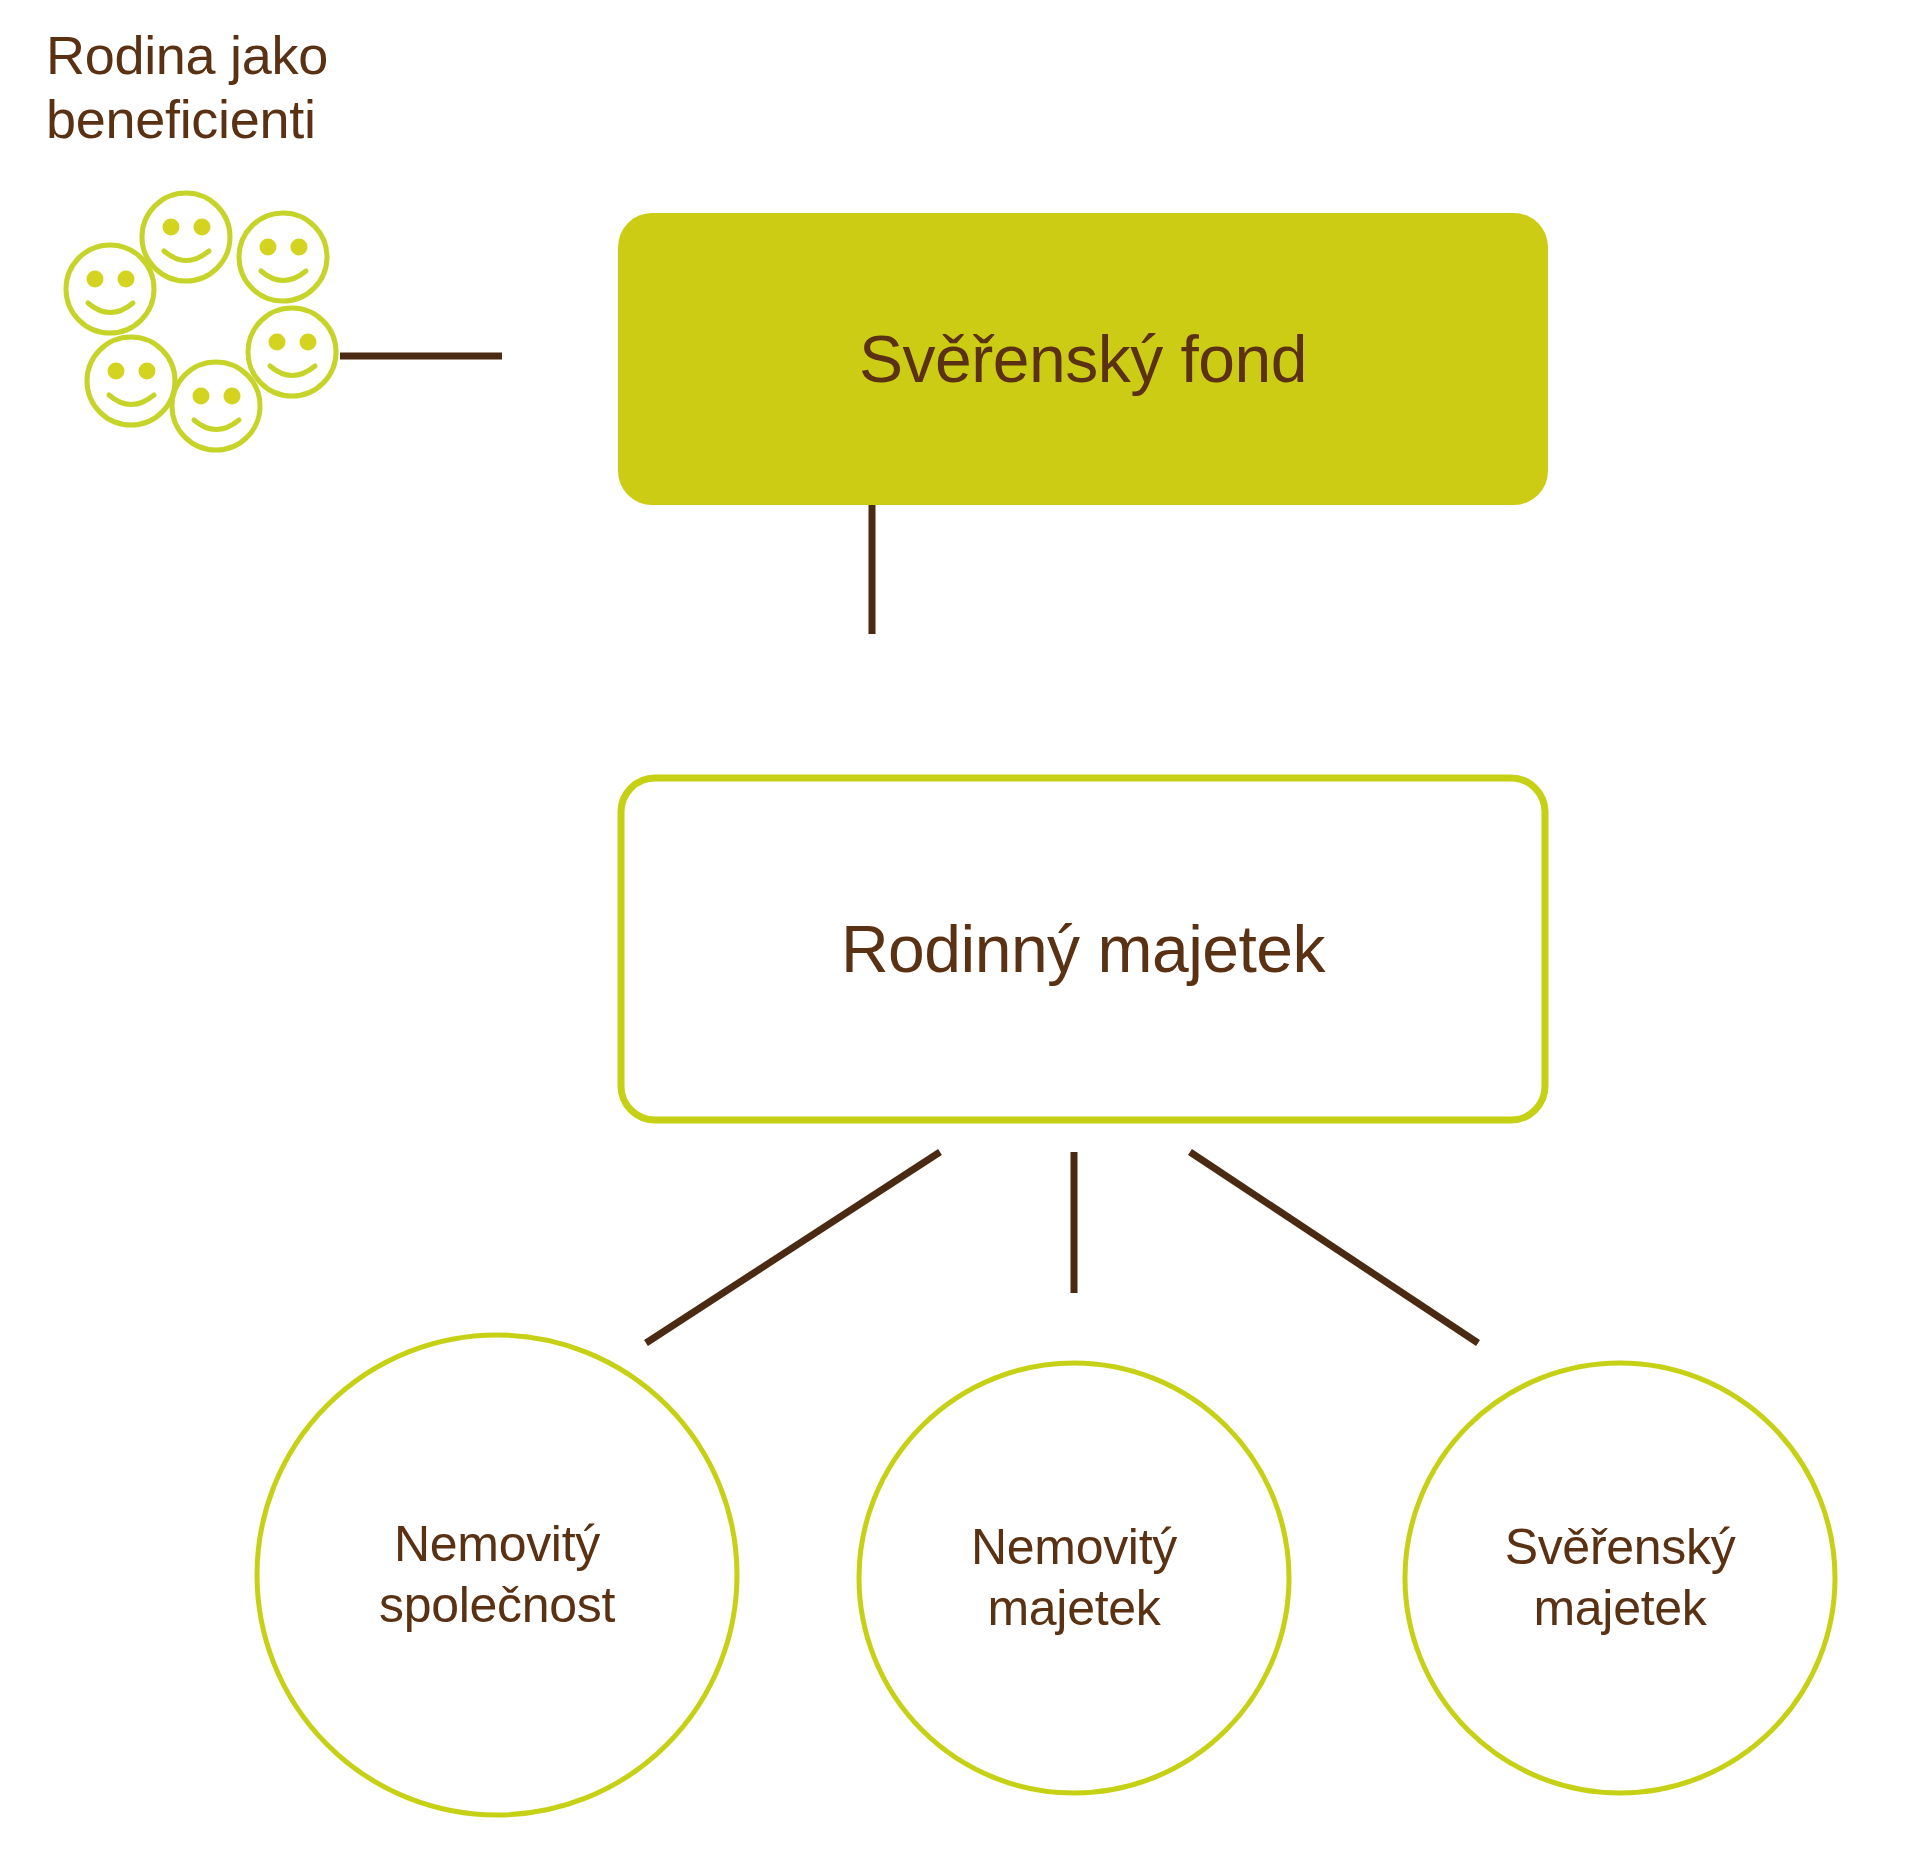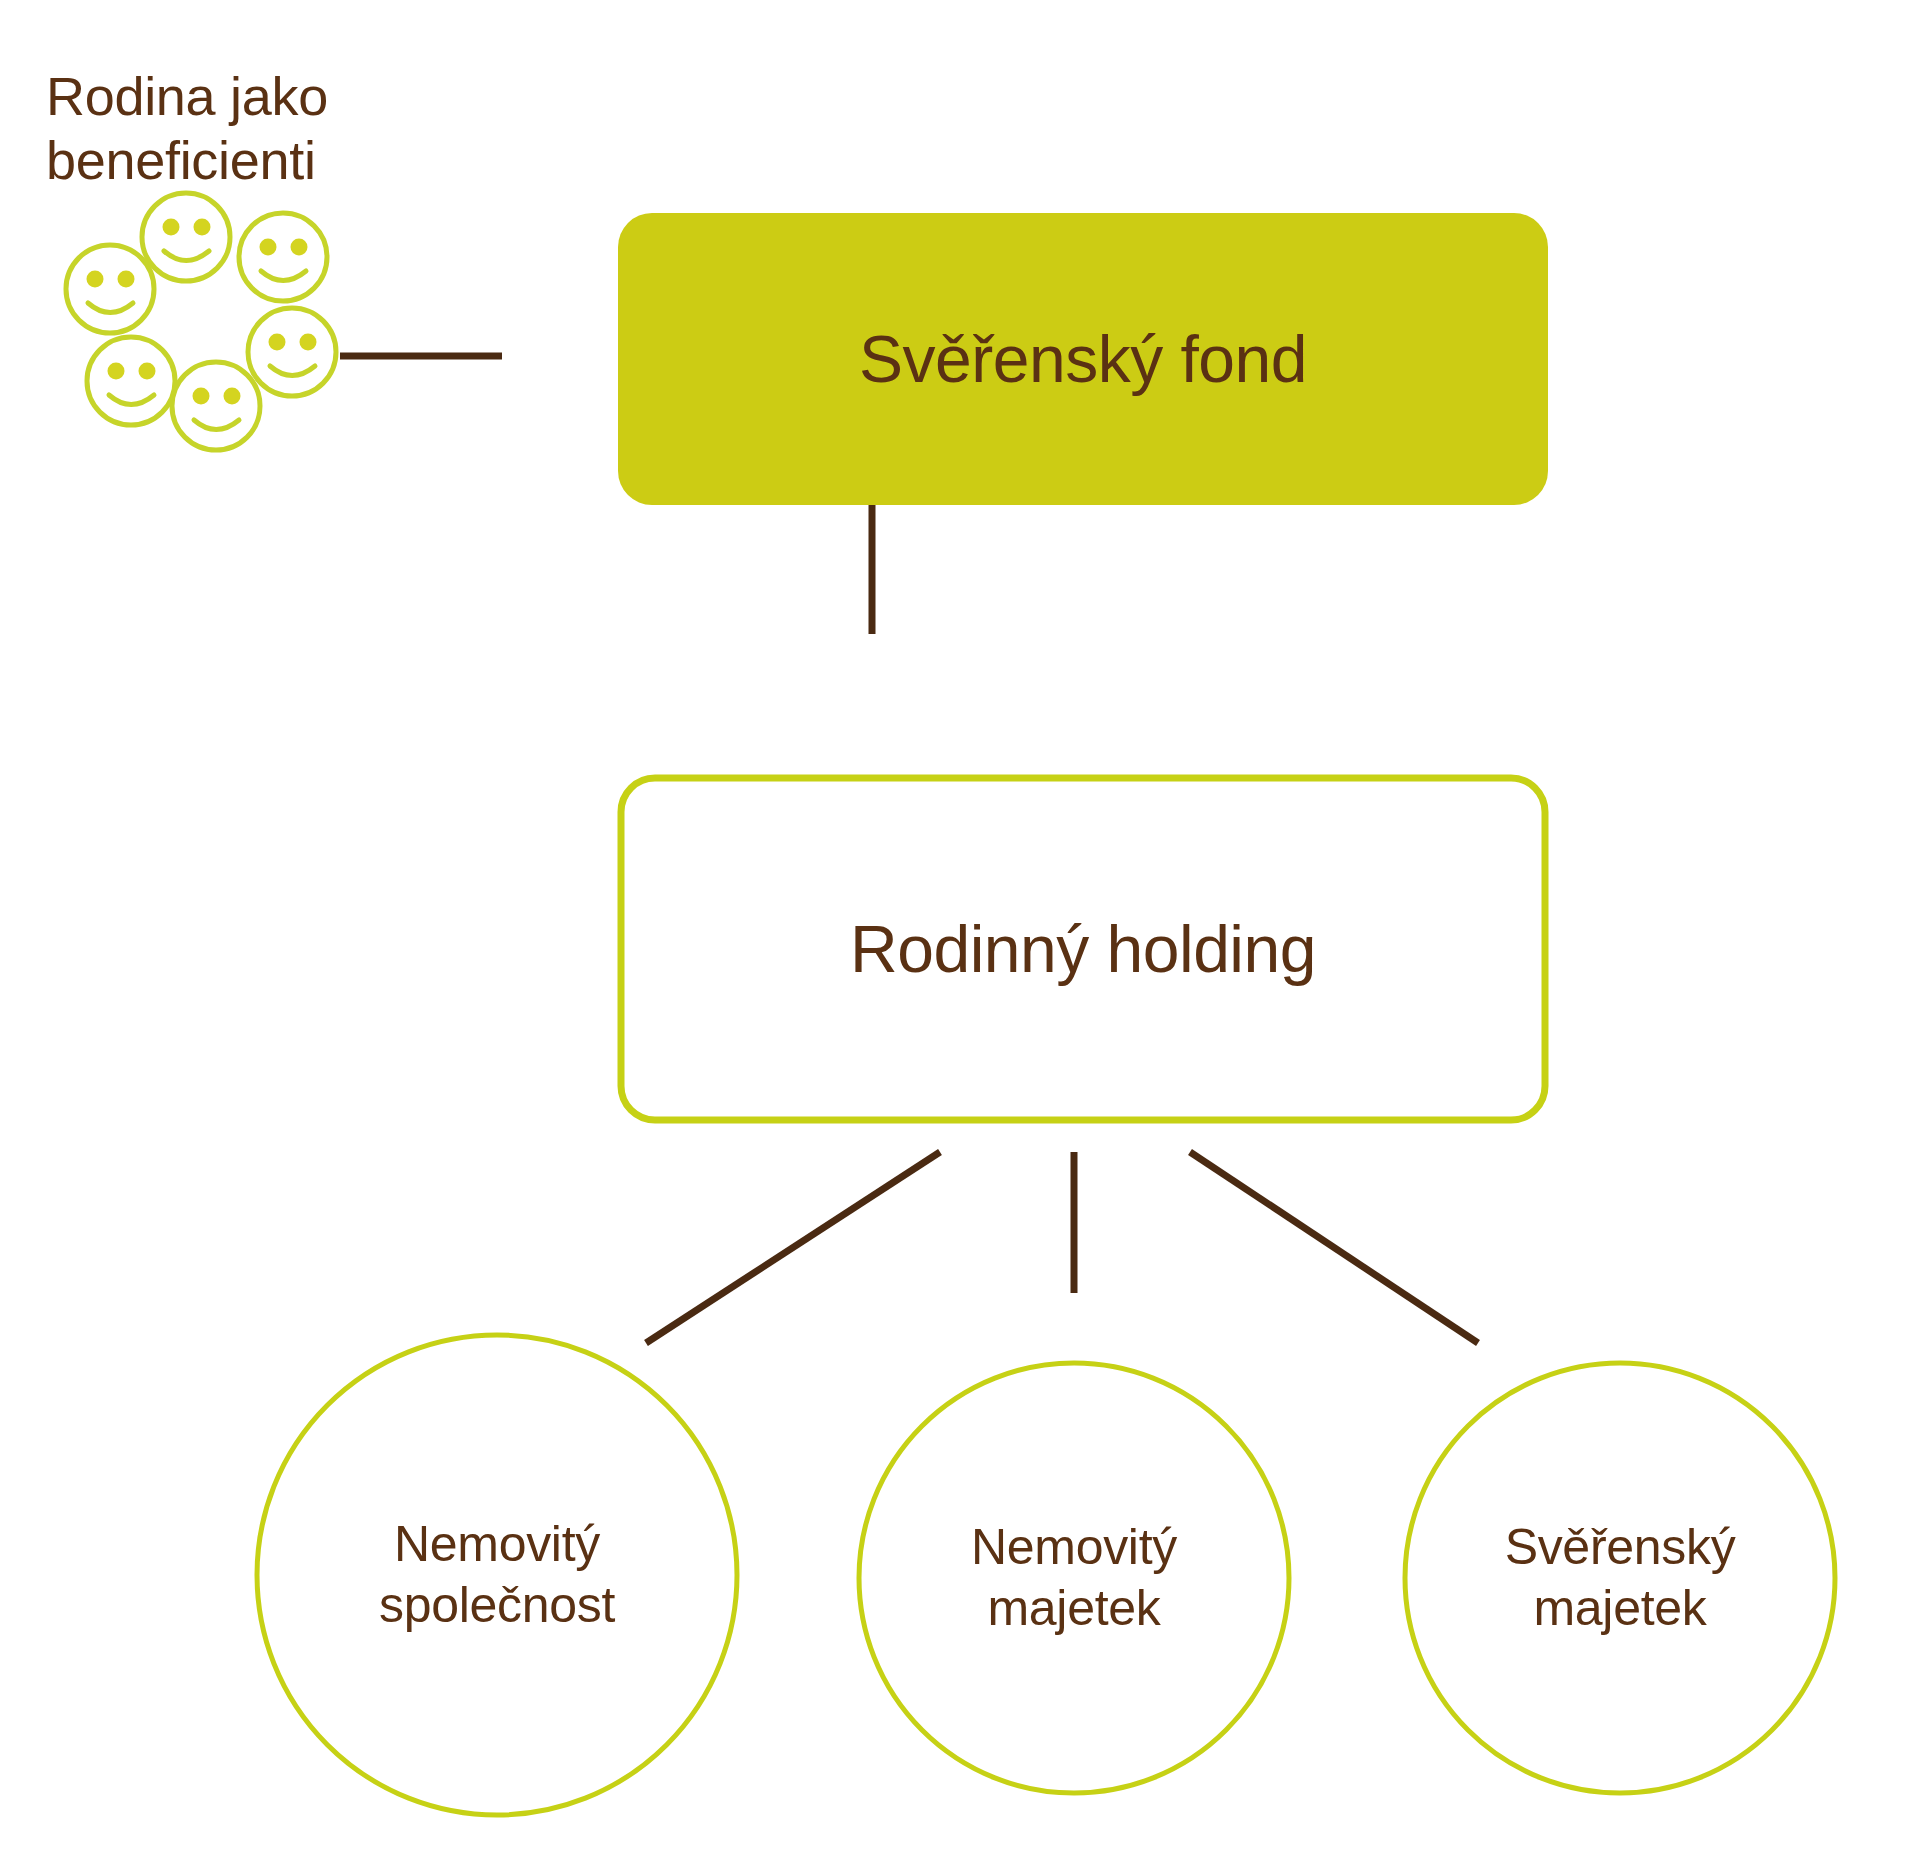--- a/index.html
+++ b/index.html
@@ -30,21 +30,20 @@
     font-family: "Liberation Sans", sans-serif;
     font-weight: 400;
     white-space: pre;
     line-height: 1.18;
   }
   #beneficiaries-caption {
     left: 46px;
     top: 24px;
     font-size: 54px;
     letter-spacing: -0.3px;
-    margin-top: 41px;
   }
   .box-label {
     position: absolute;
     display: flex;
     align-items: center;
     justify-content: center;
     text-align: center;
     color: #5a3113;
     font-size: 66px;
     font-family: "Liberation Sans", sans-serif;
@@ -155,21 +154,21 @@
     <circle cx="497" cy="1575" r="240" fill="#ffffff" stroke="#c6d115" stroke-width="5"></circle>
     <circle cx="1074" cy="1578" r="215" fill="#ffffff" stroke="#c6d115" stroke-width="5"></circle>
     <circle cx="1620" cy="1578" r="215" fill="#ffffff" stroke="#c6d115" stroke-width="5"></circle>
   </svg>
 
   <div class="node-title" id="beneficiaries-caption">Rodina jako
 beneficienti</div>
 
   <div class="box-label" id="fond-label" style="left:618px; top:213px; width:930px; height:292px;">Svěřenský fond</div>
 
-  <div class="box-label" id="holding-label" style="left:621px; top:778px; width:924px; height:342px;">Rodinný holding</div>
+  <div class="box-label" id="holding-label" style="left:621px; top:778px; width:924px; height:342px;">Rodinný majetek</div>
 
   <div class="circle-label" id="circle-label-0" style="left:257px; top:1335px; width:480px; height:480px;">Nemovitý
 společnost</div>
 
   <div class="circle-label" id="circle-label-1" style="left:859px; top:1363px; width:430px; height:430px;">Nemovitý
 majetek</div>
 
   <div class="circle-label" id="circle-label-2" style="left:1405px; top:1363px; width:430px; height:430px;">Svěřenský
 majetek</div>
 

